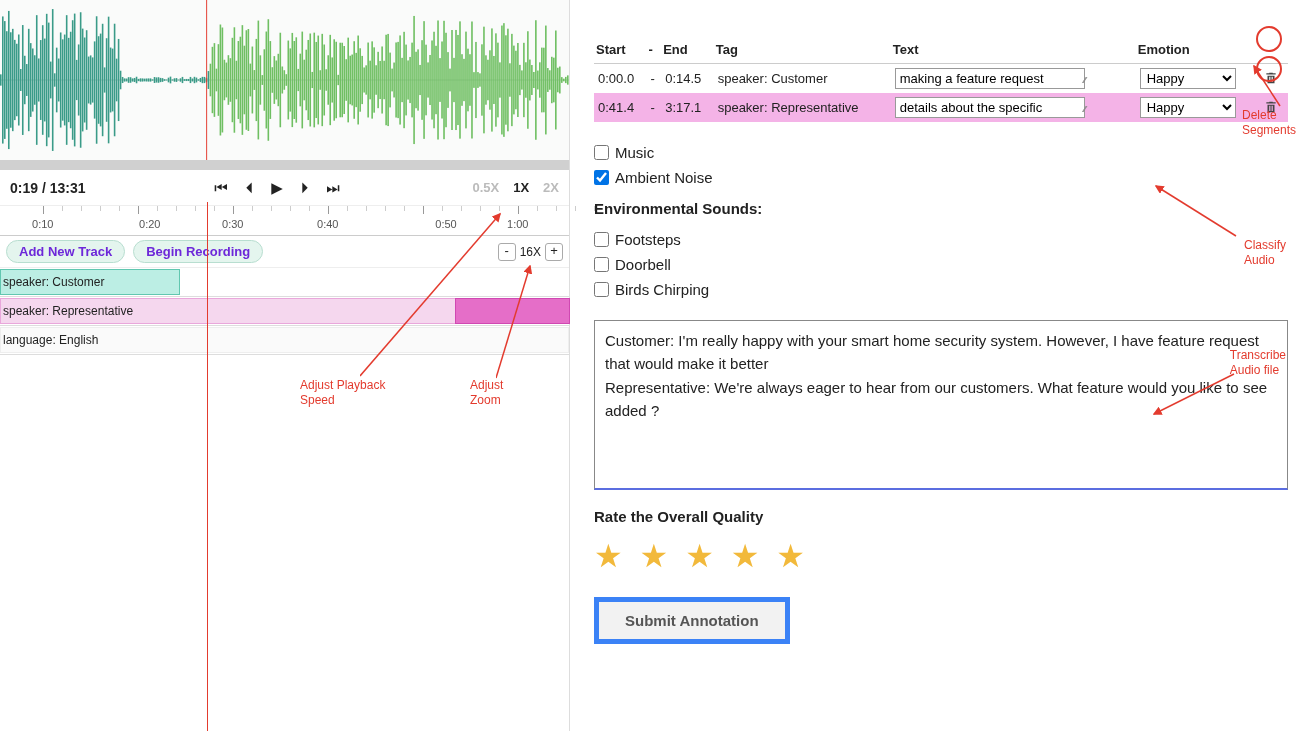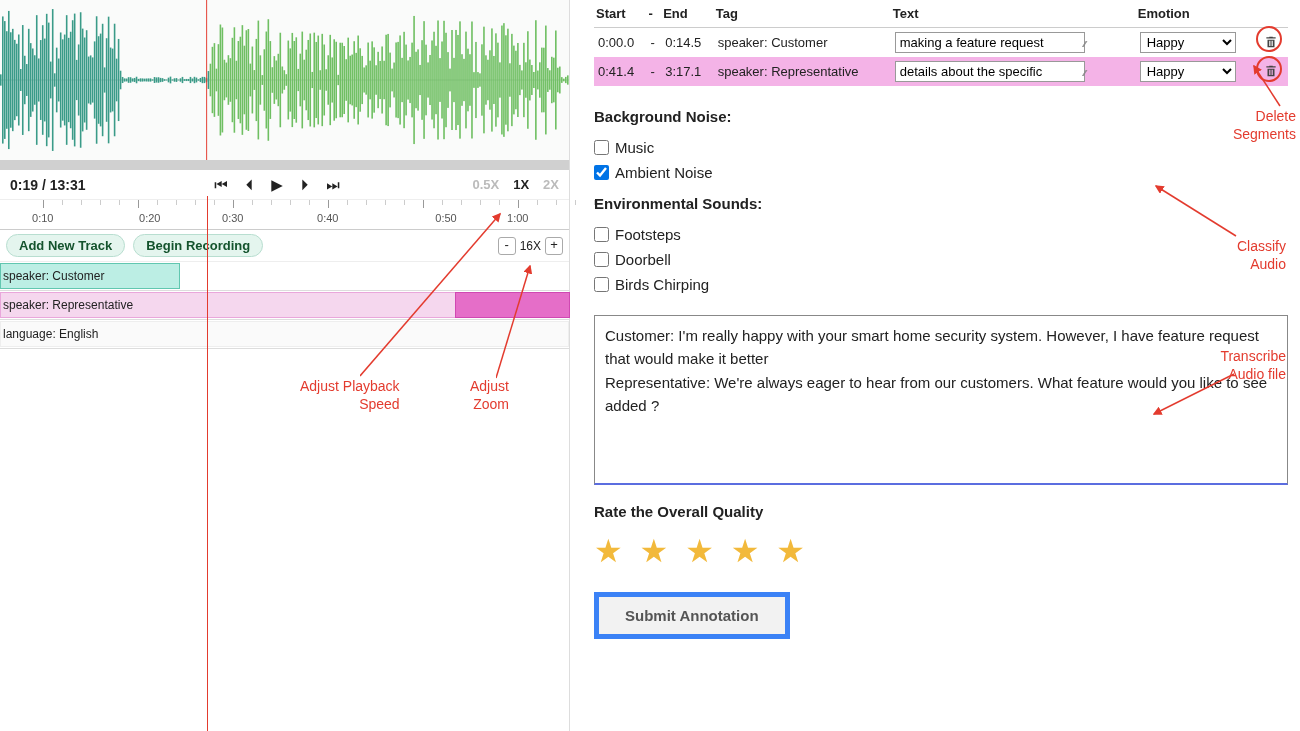--- a/index.html
+++ b/index.html
@@ -4,50 +4,50 @@
 <style>
 * { box-sizing: border-box; margin: 0; padding: 0; }
 body { font-family: Arial, Helvetica, sans-serif; font-size: 14px; color: #222; background: #fff; width: 1300px; height: 731px; overflow: hidden; position: relative; }
 .layout { display: flex; height: 100%; }
 .left-panel { width: 570px; border-right: 1px solid #ddd; display: flex; flex-direction: column; }
 .right-panel { flex: 1; padding: 4px 12px 10px 24px; overflow: auto; position: relative; }
 
 .waveform-area { height: 170px; background: #fafbfa; position: relative; border-bottom: 10px solid #d0d0d0; overflow: hidden; }
 .waveform-svg { width: 100%; height: 100%; }
 
-.transport-bar { display: flex; align-items: center; height: 30px; padding: 8px 10px; border-bottom: 1px solid #eee; position: relative; }
+.transport-bar { display: flex; align-items: center; height: 36px; padding: 8px 10px; border-bottom: 1px solid #eee; position: relative; }
 .time-readout { font-weight: bold; font-size: 14px; margin-right: auto; }
 .transport-buttons { display: flex; gap: 18px; align-items: center; position: absolute; left: 50%; transform: translateX(-56%); }
 .transport-buttons span { cursor: pointer; font-size: 15px; }
 .speed-group { display: flex; gap: 14px; align-items: center; font-size: 13px; margin-left: auto; }
 .speed-group .speed { color: #bbb; cursor: pointer; font-weight: bold; }
 .speed-group .speed.active { color: #222; }
 
 .ruler { height: 30px; border-bottom: 1px solid #ccc; position: relative; font-size: 11px; color: #555; }
 .ruler .tick { position: absolute; top: 0; height: 8px; border-left: 1px solid #999; }
 .ruler .tick.minor { height: 5px; border-color: #ccc; }
 .ruler .ticklabel { position: absolute; top: 12px; transform: translateX(-50%); }
 
 .track-controls { display: flex; align-items: center; gap: 8px; padding: 4px 6px; border-bottom: 1px solid #eee; }
-.pill-btn { background: #e4f5ee; border: 1px solid #b8ded0; border-radius: 12px; padding: 3px 12px; font-size: 13px; cursor: pointer; font-weight: 600; color: #14532d; }
+.pill-btn { background: #e4f5ee; border: 1px solid #b8ded0; border-radius: 12px; padding: 3px 12px; font-size: 13px; cursor: pointer; font-weight: 600; color: #6d28d9; }
 .zoom-group { margin-left: auto; display: flex; gap: 4px; align-items: center; font-size: 12px; }
 .zoom-btn { border: 1px solid #aaa; background: #fff; width: 18px; height: 18px; border-radius: 3px; font-size: 13px; line-height: 14px; text-align: center; cursor: pointer; }
 
 .tracks { position: relative; }
 .track-row { height: 29px; border-bottom: 1px solid #ddd; position: relative; display: flex; align-items: center; }
 .track-label { position: absolute; left: 3px; z-index: 3; font-size: 12px; pointer-events: none; }
 .seg { position: absolute; top: 1px; height: 26px; }
 .seg.cust { background: #bceee4; border: 1px solid #61c7b0; }
 .seg.rep  { background: #f5d7ee; border: 1px solid #e9a7db; }
 .seg.repsel { background: #e56ec8; border: 1px solid #d048b2; }
 .seg.lang { background: #fafafa; border: 1px solid #eee; width: 100%; }
 .playhead { position: absolute; top: 0; bottom: 0; width: 1px; background: #e33b2e; z-index: 5; }
 .tracks-wrapper { position: relative; flex: 1; }
 
-.seg-table { width: 100%; border-collapse: collapse; font-size: 13px; }
+.seg-table { width: 100%; border-collapse: collapse; font-size: 13px; margin-top: 36px; }
 .seg-table th { text-align: left; font-weight: bold; padding: 2px 6px 6px 2px; border-bottom: 1px solid #ccc; }
 .seg-table td { padding: 4px 4px; vertical-align: middle; }
 .seg-table tr.sel { background: #f4b3e7; }
 .seg-table input[type=text] { width: 190px; border: 1px solid #999; padding: 2px 4px; font-size: 13px; background: #fff; resize: none; }
 .seg-table select { width: 96px; border: 1px solid #999; padding: 1px 2px; font-size: 13px; background: #fff; }
 .trash-icon { cursor: pointer; display: inline-flex; padding: 1px; }
 .resize-grip { display: inline-block; width: 8px; color: #888; font-size: 9px; letter-spacing: -2px; }
 
 .section { margin-top: 22px; display: flex; gap: 60px; }
 .col { flex: 1; }
@@ -55,21 +55,21 @@
 .radio-row, .check-row { display: flex; align-items: center; gap: 6px; margin-bottom: 8px; font-size: 15px; }
 .radio-row input, .check-row input { width: 15px; height: 15px; accent-color: #0073e6; }
 
 .transcript-box { margin-top: 14px; border: 1px solid #888; width: 100%; min-height: 170px; padding: 8px 10px; font-size: 15px; line-height: 1.55; border-bottom: 2px solid #5b6de0; }
 
 .quality-h { font-weight: bold; font-size: 15px; margin-top: 18px; }
 .stars { margin-top: 12px; font-size: 32px; color: #f2b93b; letter-spacing: 4px; }
 
 .submit-btn { margin-top: 22px; padding: 10px 26px; background: #f2f2f2; border: 5px solid #3b82f6; font-weight: bold; font-size: 15px; color: #555; cursor: pointer; }
 
-.callout { position: absolute; color: #e33b2e; font-size: 14px; font-weight: 500; text-align: right; line-height: 1.25; pointer-events: none; z-index: 20; }
+.callout { position: absolute; color: #e33b2e; font-size: 12px; font-weight: 500; text-align: left; line-height: 1.25; pointer-events: none; z-index: 20; }
 .arrow-svg { position: absolute; pointer-events: none; z-index: 19; }
 .red-circle { position: absolute; border: 2px solid #e33b2e; border-radius: 50%; width: 26px; height: 26px; pointer-events: none; z-index: 18; }
 </style>
 </head>
 <body>
 
 <div class="layout">
   <div class="left-panel">
     <div class="waveform-area">
       <svg class="waveform-svg" viewBox="0 0 570 170" preserveAspectRatio="none">
@@ -509,21 +509,20 @@
                 <svg width="14" height="14" viewBox="0 0 24 24">
                   <path fill="#444" d="M9 3v1H4v2h16V4h-5V3H9zM6 8v13h12V8H6zm3 2h2v9H9v-9zm4 0h2v9h-2v-9z"></path>
                 </svg>
               </span></td>
           </tr>
         </tbody>
     </table>
 
     <div class="section">
       <div class="col">
-        <h4>Background Noise:</h4>
         <div id="bgnoise-list">
             <div class="check-row">
               <input type="checkbox" style="">
               <span>Music</span>
             </div>
             <div class="check-row">
               <input type="checkbox" checked="" style="">
               <span>Ambient Noise</span>
             </div>
           </div>

